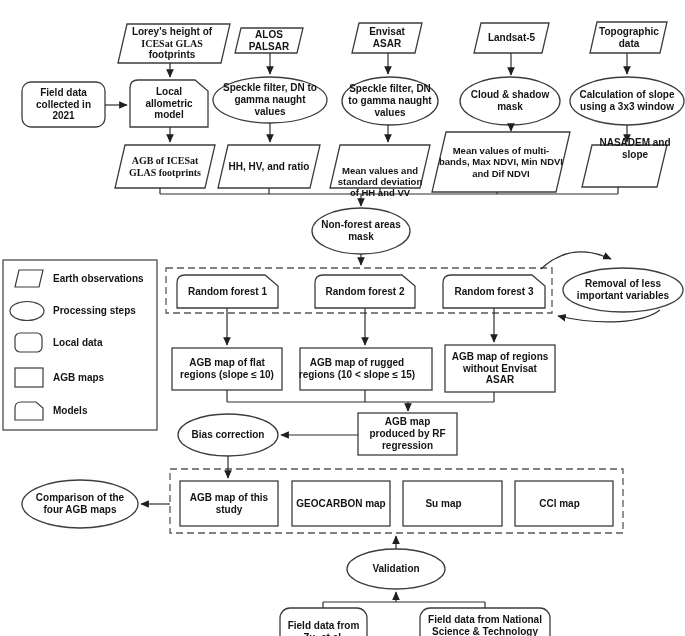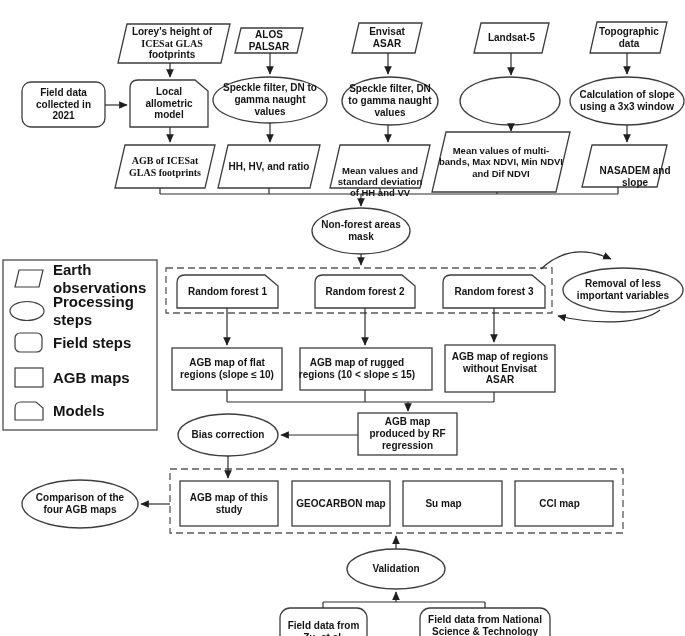--- a/index.html
+++ b/index.html
@@ -9,21 +9,21 @@
   }
   svg.layer { position:absolute; left:0; top:0; }
   .lbl {
     position:absolute; display:flex; align-items:center; justify-content:center;
     text-align:center; font-weight:bold; font-size:10px; line-height:1.18;
     pointer-events:none; white-space:normal;
   }
   .sm { font-size:9.5px; }
   .serif { font-family:"Liberation Serif", serif; }
   .blk { display:block; width:100%; }
-  .legend-lbl { justify-content:flex-start; text-align:left; font-size:15px; }
+  .legend-lbl { justify-content:flex-start; text-align:left; font-size:10px; }
 </style>
 </head>
 <body>
 
 <div class="canvas">
 
 <svg class="layer" width="685" height="636" viewBox="0 0 685 636">
   <defs>
     <marker id="arr" viewBox="0 0 8 8" refX="7" refY="4" markerWidth="7.5" markerHeight="7.5" orient="auto-start-reverse">
       <path d="M0,0.6 L7.6,4 L0,7.4 Z" fill="#1f1f1f"></path>
@@ -157,37 +157,40 @@
     </div>
 <div class="lbl" style="left:134px;top:60px;width:70px;height:47px">
       <span>Local allometric model</span>
     </div>
 <div class="lbl" style="left:222px;top:59px;width:96px;height:42px">
       <span>Speckle filter, DN to gamma naught values</span>
     </div>
 <div class="lbl" style="left:347px;top:59px;width:86px;height:44px">
       <span>Speckle filter, DN to gamma naught values</span>
     </div>
+<div class="lbl" style="left:466px;top:61px;width:88px;height:40px">
+      <span>Cloud &amp; shadow mask</span>
+    </div>
 <div class="lbl" style="left:576px;top:59px;width:102px;height:44px">
       <span>Calculation of slope using a 3x3 window</span>
     </div>
 
 <div class="lbl serif" style="left:122px;top:125px;width:86px;height:43px">
       <span>AGB of ICESat GLAS footprints</span>
     </div>
 <div class="lbl" style="left:226px;top:125px;width:86px;height:43px">
       <span>HH, HV, and ratio</span>
     </div>
 <div class="lbl sm" style="left:336px;top:140px;width:88px;height:43px">
       <span>Mean values and standard deviation of HH and VV</span>
     </div>
 <div class="lbl sm" style="left:438px;top:112px;width:126px;height:60px">
       <span>Mean values of multi-bands, Max NDVI, Min NDVI and Dif NDVI</span>
     </div>
-<div class="lbl" style="left:587px;top:136px;width:96px;height:42px">
+<div class="lbl" style="left:587px;top:108px;width:96px;height:42px">
       <span>NASADEM and slope</span>
     </div>
 
 <div class="lbl" style="left:315px;top:190px;width:92px;height:42px">
       <span>Non-forest areas mask</span>
     </div>
 
 <div class="lbl" style="left:177px;top:255px;width:101px;height:33px">
       <span>Random forest 1</span>
     </div>
@@ -243,21 +246,21 @@
       <span>Field data from National Science &amp; Technology Infrastructure</span>
     </div>
 
 <div class="lbl legend-lbl" style="left:53px;top:250px;width:100px;height:17px">
       <span>Earth observations</span>
     </div>
 <div class="lbl legend-lbl" style="left:53px;top:283px;width:100px;height:16px">
       <span>Processing steps</span>
     </div>
 <div class="lbl legend-lbl" style="left:53px;top:314px;width:100px;height:17px">
-      <span>Field steps</span>
+      <span>Local data</span>
     </div>
 <div class="lbl legend-lbl" style="left:53px;top:349px;width:100px;height:17px">
       <span>AGB maps</span>
     </div>
 <div class="lbl legend-lbl" style="left:53px;top:383px;width:100px;height:16px">
       <span>Models</span>
     </div>
 
 </div>
 

